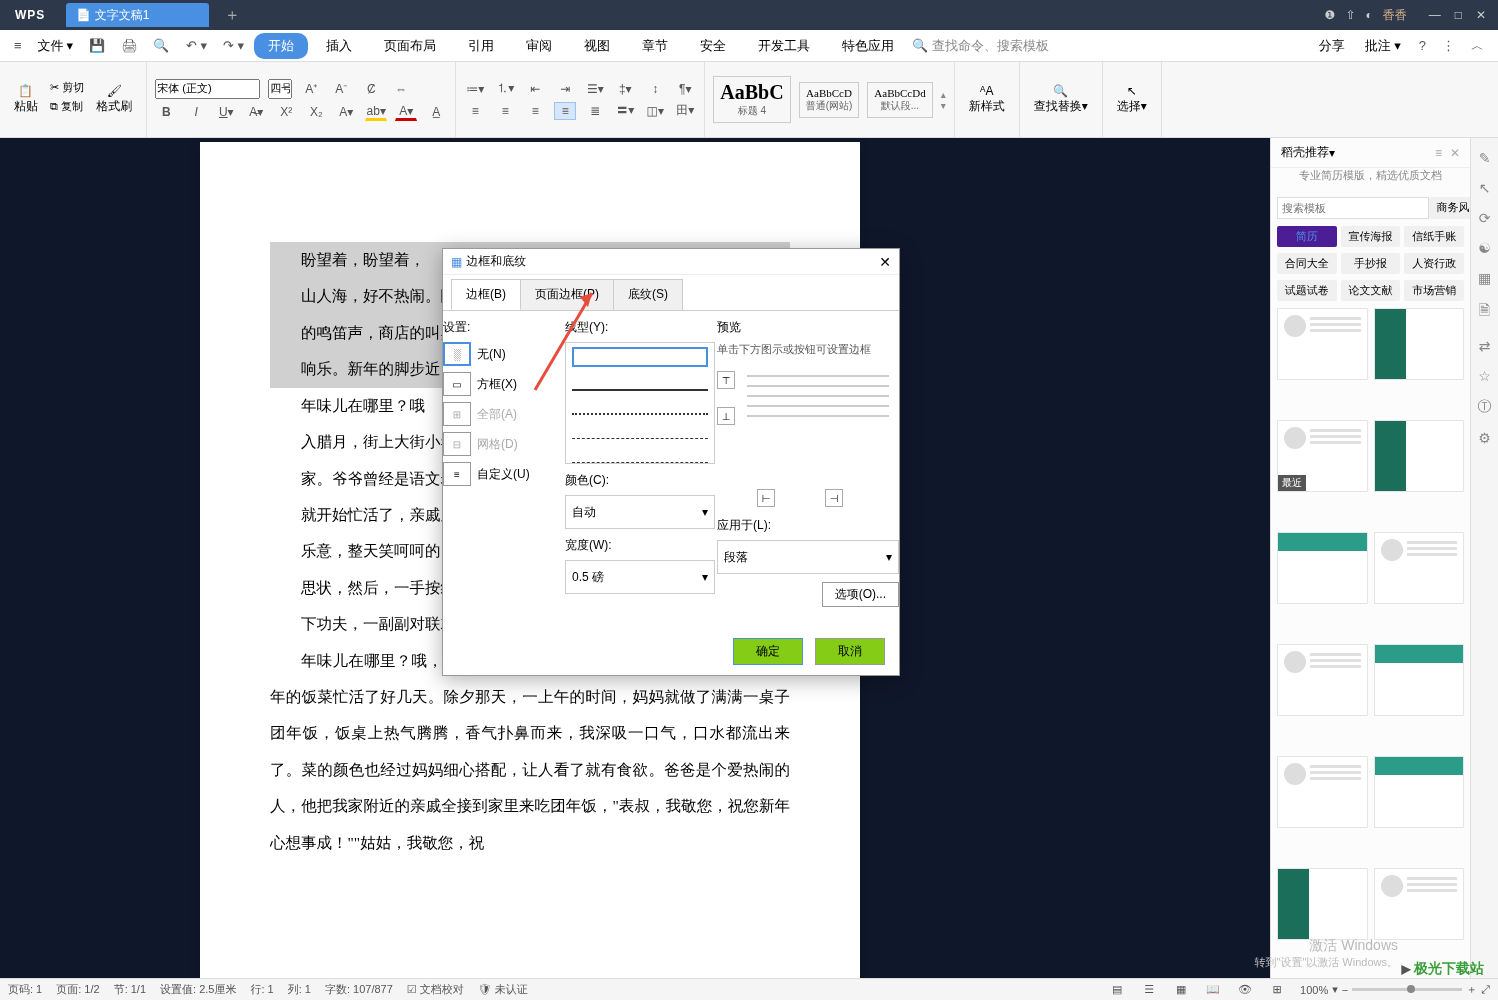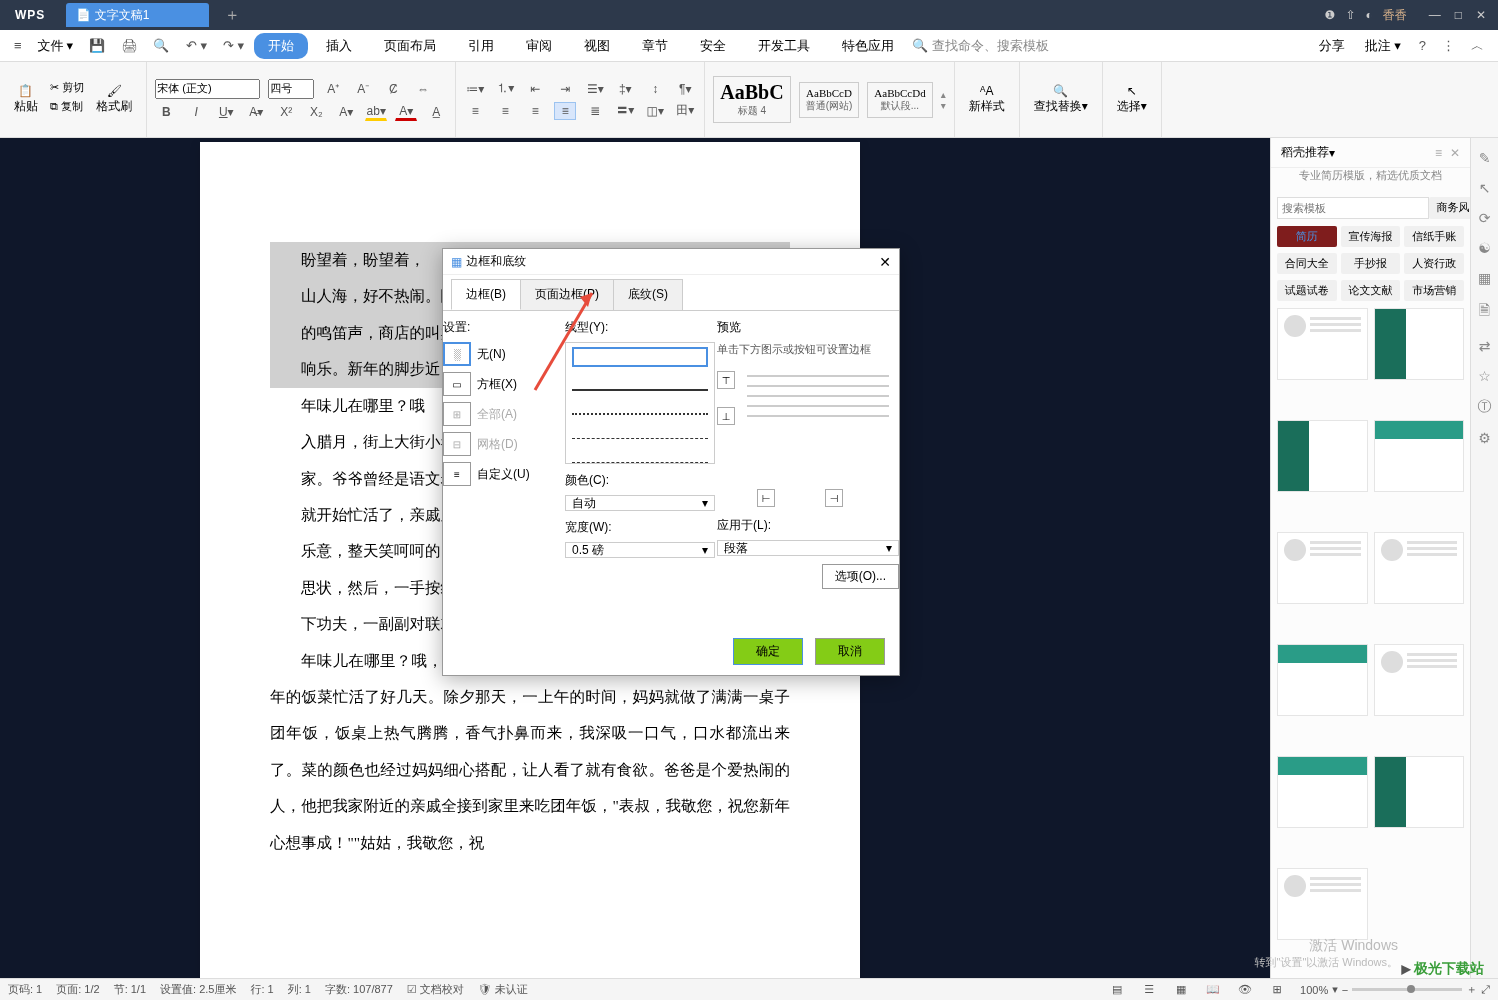--- a/index.html
+++ b/index.html
@@ -26,21 +26,21 @@
 .menubar .search-cmd { color:#888;}
 
 
 .ribbon { height: 76px; background: #f7f7f7; border-bottom: 1px solid #ddd; display: flex; align-items: stretch; font-size: 12px; }
 .ribbon .group { border-right: 1px solid #e0e0e0; padding: 4px 8px; display: flex; flex-direction: column; justify-content: center; }
 .ribbon .btn-col { display:flex; flex-direction:column; gap:4px; font-size:11px;}
 .ribbon .big-btn { text-align:center; padding:4px 6px; }
 .ribbon .row { display:flex; gap:8px; align-items:center;}
 .ribbon select, .ribbon input { font-size: 11px; height:20px;}
 .ribbon .font-name { width:105px; }
-.ribbon .font-size { width:46px; }
+.ribbon .font-size { width:24px; }
 .ribbon .ico { width:22px; height:18px; display:inline-flex; align-items:center; justify-content:center; color:#555; font-size:12px; cursor:pointer; border:1px solid transparent;}
 .ribbon .style-box { border:1px solid #ccc; padding:4px 6px; text-align:center; font-size:11px;}
 .ribbon .style-title { font-family: 'SimSun'; }
 .ribbon .lbl { font-size:10px; color:#666;}
 
 
 .docarea { position: absolute; top: 138px; left: 0; right: 228px; bottom: 22px; background: #0f172a; overflow: hidden; }
 .page { position: absolute; left: 200px; top: 4px; width: 660px; min-height: 900px; background: #fff; box-shadow: 0 2px 10px rgba(0,0,0,.15); padding: 100px 70px 60px 70px;}
 .page p { font-family: "SimSun"; font-size: 15.5px; line-height: 2.35; text-align: justify; text-indent: 2em;}
 .page p.sel { background: #d0d0d0; }
@@ -49,21 +49,21 @@
 
 
 .taskpane { position: absolute; top: 138px; right: 28px; width: 200px; bottom: 22px; background: #fcfcfc; border-left: 1px solid #ddd; font-size: 12px; display:flex; flex-direction:column;}
 .taskpane .tp-header { padding: 6px 10px; border-bottom:1px solid #eee; display:flex; align-items:center;}
 .taskpane .tp-title { font-size:18px; font-weight:bold; text-align:center; padding:10px 0 4px 0;}
 .taskpane .tp-sub { font-size:11px; color:#888; text-align:center; padding-bottom:10px;}
 .taskpane .tp-search { display:flex; gap:0; padding:4px 6px;}
 .taskpane .tp-search input { flex:1; height:22px; border:1px solid #ddd; font-size:11px; padding:0 4px;}
 .taskpane .chip-row,.taskpane .chip-row2 { display:flex; gap:4px; padding:3px 6px;}
 .taskpane .chip { flex:1; background:#f0f0f0; text-align:center; padding:3px 0; font-size:11px; border-radius:2px; cursor:pointer;}
-.taskpane .chip.active { background:#7f1d1d; color:#4a90e2;}
+.taskpane .chip.active { background:#4c1d95; color:#4a90e2;}
 .taskpane .thumbs { flex:1; overflow:hidden; padding:4px 6px; display:grid; grid-template-columns:1fr 1fr; gap:6px;}
 .taskpane .thumb { background:#fff; border:1px solid #e5e5e5; height:72px; position:relative;}
 .taskpane .thumb.a::before { content:''; position:absolute; left:6px; top:6px; width:22px; height:22px; background:#ddd; border-radius:50%;}
 .taskpane .thumb.a .bars { position:absolute; left:32px; top:8px; right:6px;}
 .taskpane .thumb.a .bars div { height:3px; background:#e0e0e0; margin-bottom:3px;}
 .taskpane .thumb.b { background:linear-gradient(90deg,#1a6e5a 35%,#fff 35%);}
 .taskpane .thumb.c::before { content:''; position:absolute; top:0; left:0; right:0; height:18px; background:#2a9c87;}
 .taskpane .recent-badge { position:absolute; bottom:0; left:0; background:#555; color:#fff; font-size:10px; padding:1px 4px;}
 
 
@@ -84,21 +84,21 @@
 .dialog .setting-list { display:flex; flex-direction:column; gap:6px;}
 .dialog .setting-item { display:flex; align-items:center; gap:6px; cursor:pointer;}
 .dialog .setting-item .pic { width:28px; height:24px; border:1px solid #999; display:flex; align-items:center; justify-content:center; font-size:10px;}
 .dialog .setting-item.disabled { color:#aaa;}
 .dialog .setting-item.sel .pic { border:2px solid #4a90e2;}
 .dialog .line-list { border:1px solid #ccc; height:122px; overflow:hidden;}
 .dialog .line-opt { height:20px; margin:4px 6px; border-bottom:1px solid #333; position:relative;}
 .dialog .line-opt.dashed { border-bottom:1px dashed #333;}
 .dialog .line-opt.dotted { border-bottom:2px dotted #333;}
 .dialog .line-opt.sel { outline:2px solid #4a90e2; outline-offset:-2px;}
-.dialog .combo { width:100%; height:16px; border:1px solid #ccc; display:flex; align-items:center; padding:0 6px; justify-content:space-between; cursor:pointer;}
+.dialog .combo { width:100%; height:34px; border:1px solid #ccc; display:flex; align-items:center; padding:0 6px; justify-content:space-between; cursor:pointer;}
 .dialog .preview { }
 .dialog .preview-area { border:none; height:150px; position:relative; padding:8px;}
 .dialog .preview-btns { display:flex; flex-direction:column; gap:18px; position:absolute; left:0; top:14px;}
 .dialog .pv-btn { width:18px; height:18px; border:1px solid #aaa; font-size:10px; display:flex; align-items:center; justify-content:center; cursor:pointer;}
 .dialog .pv-lines { position:absolute; left:30px; right:10px; top:10px;}
 .dialog .pv-lines div { height:2px; background:#ccc; margin:8px 0;}
 .dialog .footer { position:absolute; bottom:10px; right:14px; display:flex; gap:12px;}
 .dialog .dlg-btn { padding:4px 22px; border:1px solid #999; background:#84cc16; cursor:pointer;}
 .dialog .dlg-btn.primary { border:1px solid #4a90e2;}
 .dialog .apply-row { margin-top:10px;}
@@ -409,20 +409,28 @@
   </div>
   <div class="thumbs">
     <div class="thumb a">
         <div class="bars">
           <div></div>
           <div></div>
           <div></div>
         </div>
       </div>
     <div class="thumb b"></div>
+    <div class="thumb a">
+        <div class="bars">
+          <div></div>
+          <div></div>
+          <div></div>
+        </div>
+        <div class="recent-badge">最近</div>
+      </div>
     <div class="thumb b"></div>
     <div class="thumb c"></div>
     <div class="thumb a">
         <div class="bars">
           <div></div>
           <div></div>
           <div></div>
         </div>
       </div>
     <div class="thumb a">

